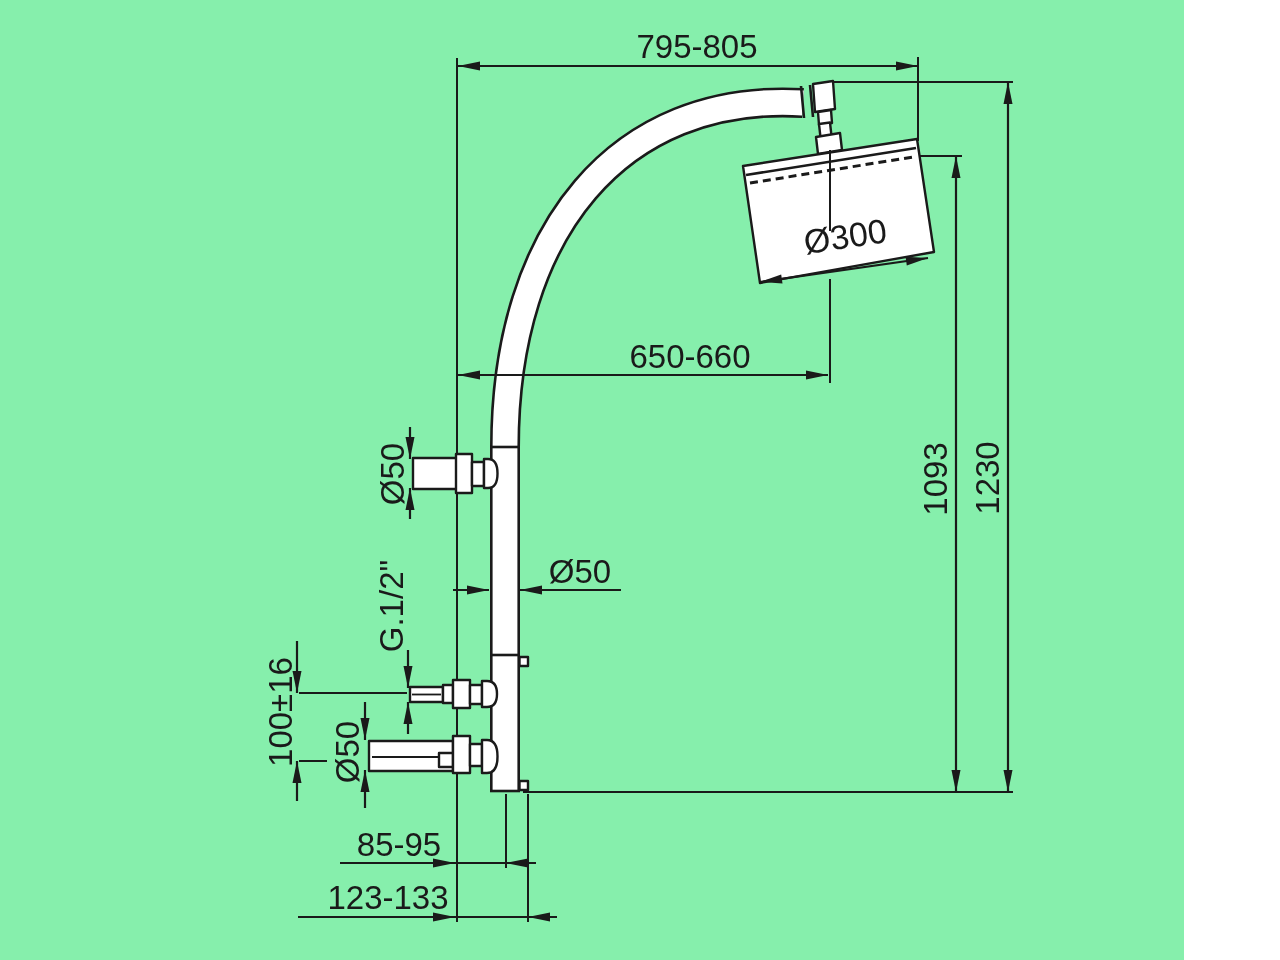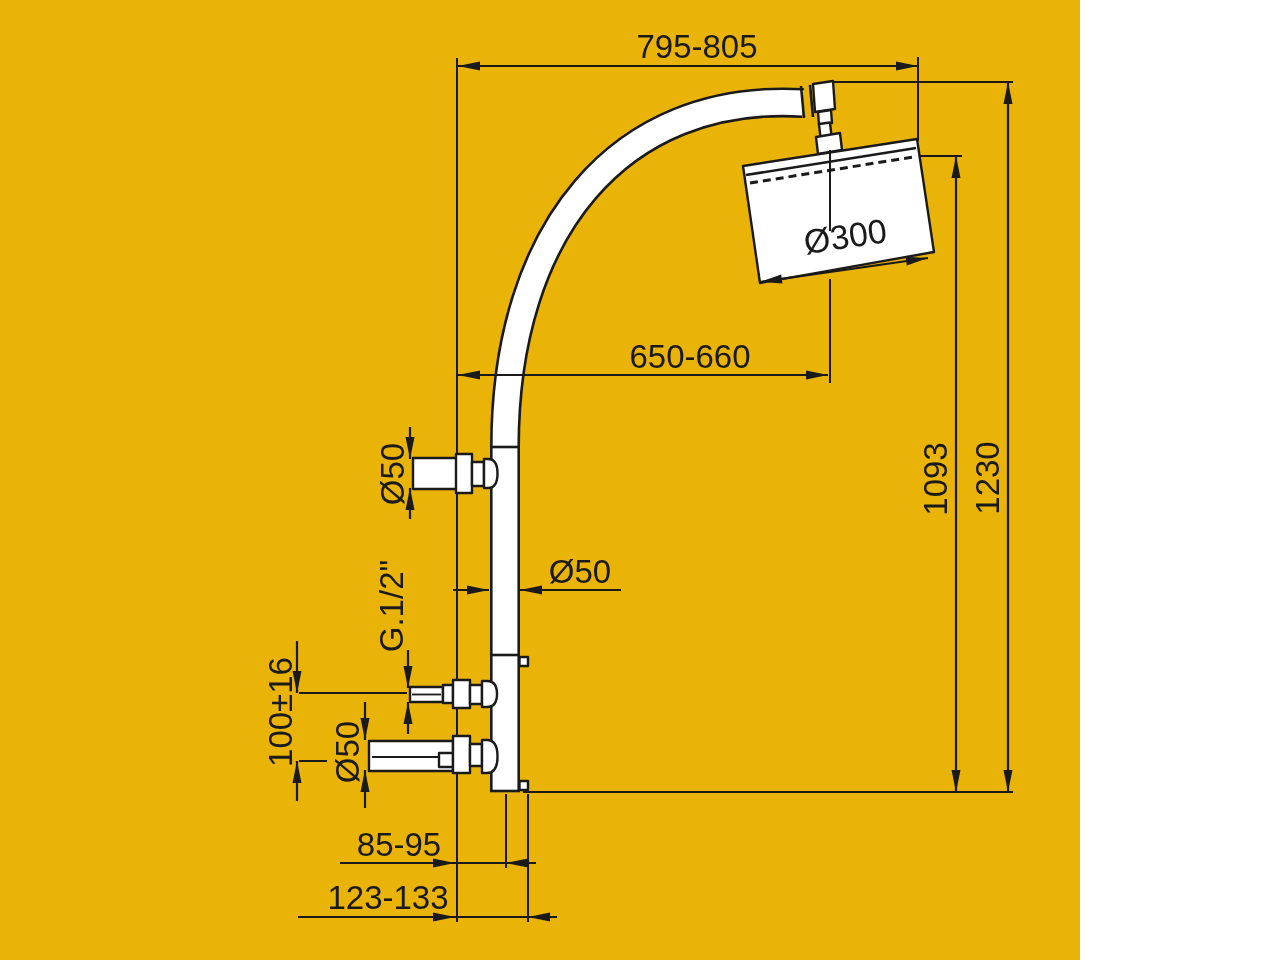--- a/index.html
+++ b/index.html
@@ -1,16 +1,16 @@
 <!DOCTYPE html>
 <html><head>
 <meta charset="utf-8">
 <style>
   html,body{margin:0;padding:0;background:#fff;}
-  .stage{position:relative;width:1080px;height:960px;background:#eab308;overflow:hidden;}
+  .stage{position:relative;width:1184px;height:960px;background:#86efac;overflow:hidden;}
   svg{display:block;font-family:"Liberation Sans","DejaVu Sans",sans-serif;}
   .obj{stroke:#1a1a1a;stroke-width:2.6;fill:none;stroke-linejoin:round;}
   .objf{stroke:#1a1a1a;stroke-width:2.4;fill:#ffffff;stroke-linejoin:round;}
   .dim{stroke:#1a1a1a;stroke-width:2.2;fill:none;}
   .ext{stroke:#1a1a1a;stroke-width:2;fill:none;}
   .ah{fill:#1a1a1a;stroke:none;}
   .thin{stroke:#1a1a1a;stroke-width:1.8;fill:none;}
   .noz{stroke:#1a1a1a;stroke-width:3;fill:none;stroke-dasharray:8 5;}
   text{fill:#1a1a1a;font-size:33px;}
   .t-big{font-size:34px;}

